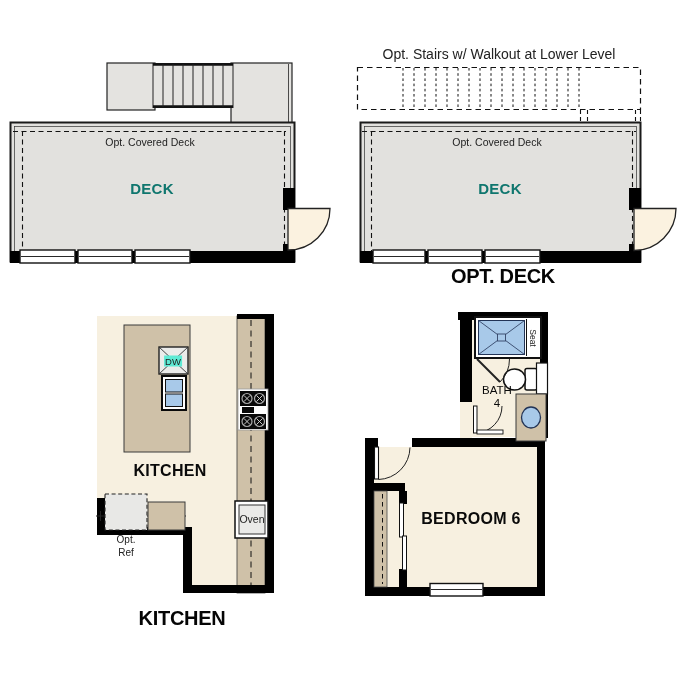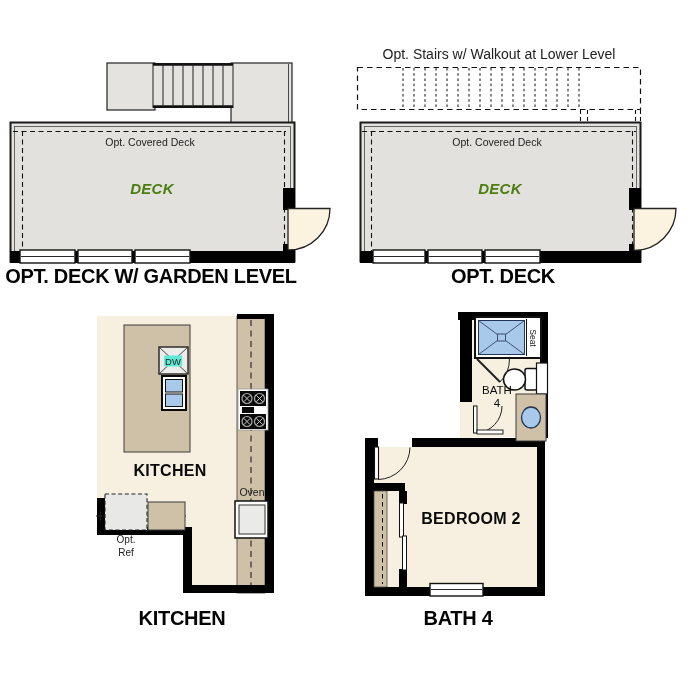--- a/index.html
+++ b/index.html
@@ -5,21 +5,21 @@
   html,body{margin:0;padding:0;background:#fff;}
   #canvas{position:relative;width:687px;height:687px;background:#ffffff;overflow:hidden;
           font-family:"Liberation Sans", sans-serif;}
   #plan-svg{position:absolute;left:0;top:0;}
   .lbl{position:absolute;transform:translate(-50%,-50%);white-space:nowrap;color:#0d0d0d;
        font-family:"Liberation Sans", sans-serif;text-align:center;}
   .caption{font-size:20px;font-weight:700;letter-spacing:-0.3px;color:#050505;}
   .caption .line{line-height:21px;}
   .small{font-size:10.5px;color:#222;}
   .tiny{font-size:9.5px;color:#222;}
-  .room{font-size:15px;font-weight:700;letter-spacing:0.3px;color:#4d7c0f;font-style:italic;}
+  .room{font-size:15px;font-weight:700;letter-spacing:0.3px;color:#0f766e;}
   .room-lg{font-size:16px;font-weight:700;letter-spacing:0.3px;color:#0a0a0a;}
   .bath{font-size:11.5px;font-weight:400;line-height:13px;color:#0a0a0a;}
   .refblock{font-size:10px;line-height:12.5px;color:#222;margin-top:33px;}
   .dwlbl{background:#5eead4;padding:0 1px;}
   .seat{font-size:8.5px;color:#222;transform:translate(-50%,-50%) rotate(90deg);}
 </style>
 </head>
 <body>
 
 <div id="canvas">
@@ -243,41 +243,39 @@
     </g>
     <g>
       <rect x="430" y="583.5" width="53" height="12.5" fill="#fff" stroke="#111" stroke-width="1.4"></rect>
       <line x1="431" y1="589.5" x2="482" y2="589.5" stroke="#111" stroke-width="0.9"></line>
     </g>
   </g>
 </svg>
 
 <div class="lbl small" style="left:150px;top:142px;">Opt. Covered Deck</div>
 <div class="lbl room" style="left:152px;top:188px;">DECK</div>
-<div class="lbl caption" style="left:151px;top:276px;">OPT. DECK W/ GARDEN LEVEL</div>
 
 <div class="lbl small" style="left:499px;top:54px;font-size:14px;">Opt. Stairs w/ Walkout at Lower Level</div>
 <div class="lbl small" style="left:497px;top:142px;">Opt. Covered Deck</div>
 <div class="lbl room" style="left:500px;top:188px;">DECK</div>
 <div class="lbl caption" style="left:503px;top:276px;">OPT. DECK</div>
 
 <div class="lbl room-lg" style="left:170px;top:471px;">KITCHEN</div>
 <div class="lbl tiny dwlbl" style="left:173px;top:361px;">DW</div>
 <div class="lbl refblock" style="left:126px;top:513px;">
   <div>Opt.</div>
   <div>Ref</div>
 </div>
-<div class="lbl small" style="left:252px;top:492px;text-align:center;">Oven</div>
+<div class="lbl small" style="left:252px;top:519px;text-align:center;">Oven</div>
 <div class="lbl caption" style="left:182px;top:618px;">
   <div class="line">KITCHEN</div>
 </div>
 
-<div class="lbl room-lg" style="left:471px;top:519px;">BEDROOM 2</div>
+<div class="lbl room-lg" style="left:471px;top:519px;">BEDROOM 6</div>
 <div class="lbl bath" style="left:497px;top:397px;">
   <div>BATH</div>
   <div>4</div>
 </div>
 <div class="lbl seat" style="left:533px;top:338px;">Seat</div>
 <div class="lbl caption" style="left:458px;top:618px;">
-  <div class="line">BATH 4</div>
 </div>
 
 </div>
 
 </body></html>

